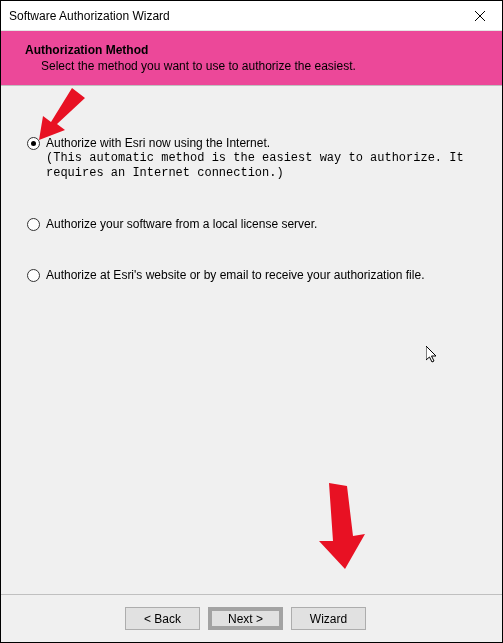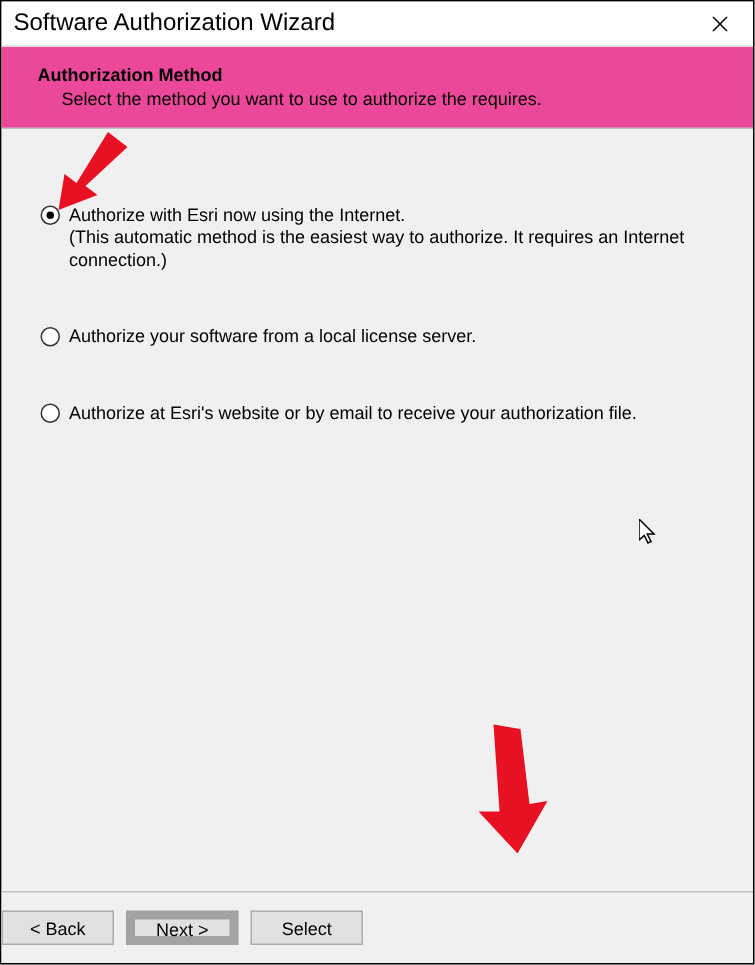--- a/index.html
+++ b/index.html
@@ -18,21 +18,21 @@
   .titlebar {
     height: 30px;
     background: #fff;
     border-bottom: 1px solid #e5e5e5;
     display: flex;
     align-items: center;
     padding-left: 8px;
     position: relative;
   }
   .titlebar-title {
-    font-size: 16px;
+    font-size: 12px;
     color: #000;
   }
   .close-btn {
     position: absolute;
     right: 0;
     top: 0;
     width: 45px;
     height: 29px;
     display: flex;
     align-items: center;
@@ -83,47 +83,47 @@
   }
   .radio.selected::after {
     content: "";
     width: 5px;
     height: 5px;
     background: #000;
     border-radius: 50%;
     display: block;
   }
   .opt-text { font-size: 12px; line-height: 15px; }
-  .opt-text .line2 { display: block; }
+  .opt-text .line2 { display: block; font-family: Liberation Mono, monospace; }
   .footer {
     position: absolute;
     bottom: 0;
     left: 0;
     right: 0;
     height: 48px;
     border-top: 1px solid #c0c0c0;
     background: #f0f0f0;
     display: flex;
     align-items: center;
-    justify-content: flex-start;
+    justify-content: center;
     padding-right: 12px;
     gap: 8px;
   }
   .btn {
     min-width: 75px;
     height: 23px;
     background: #e1e1e1;
     border: 1px solid #adadad;
     font-size: 12px;
     font-family: inherit;
     cursor: pointer;
     padding: 0 8px;
   }
   .btn.primary {
-    border: 6px solid #a3a3a3;
+    border: 4px solid #a3a3a3;
     background: #e1e1e1;
   }
   
   .arrow { position: absolute; pointer-events: none; }
   .cursor {
     position: absolute;
     pointer-events: none;
   }
 </style>
 </head>
@@ -134,21 +134,21 @@
   <div class="close-btn">
     <svg viewBox="0 0 10 10">
       <line x1="0" y1="0" x2="10" y2="10" stroke="#000" stroke-width="1"></line>
       <line x1="10" y1="0" x2="0" y2="10" stroke="#000" stroke-width="1"></line>
     </svg>
   </div>
 </div>
 
 <div class="header-area">
   <div class="header-title">Authorization Method</div>
-  <div class="header-sub">Select the method you want to use to authorize the requires.</div>
+  <div class="header-sub">Select the method you want to use to authorize the easiest.</div>
 </div>
 
 <div class="content">
 
   <div class="opt">
     <div class="radio selected"></div>
     <div class="opt-text">
       <span>Authorize with Esri now using the Internet.</span>
       <span class="line2">(This automatic method is the easiest way to authorize. It requires an Internet connection.)</span>
     </div>
@@ -176,14 +176,14 @@
 
   <svg class="arrow" style="left:300px; top:395px;" width="70" height="90" viewBox="0 0 70 90">
     <path d="M 28 2 L 46 5 L 52 55 L 64 53 L 44 88 L 18 60 L 32 60 Z" fill="#e81123"></path>
   </svg>
 
 </div>
 
 <div class="footer">
   <button class="btn">&lt; Back</button>
   <button class="btn primary">Next &gt;</button>
-  <button class="btn">Select</button>
+  <button class="btn">Wizard</button>
 </div>
 
 </body></html>

